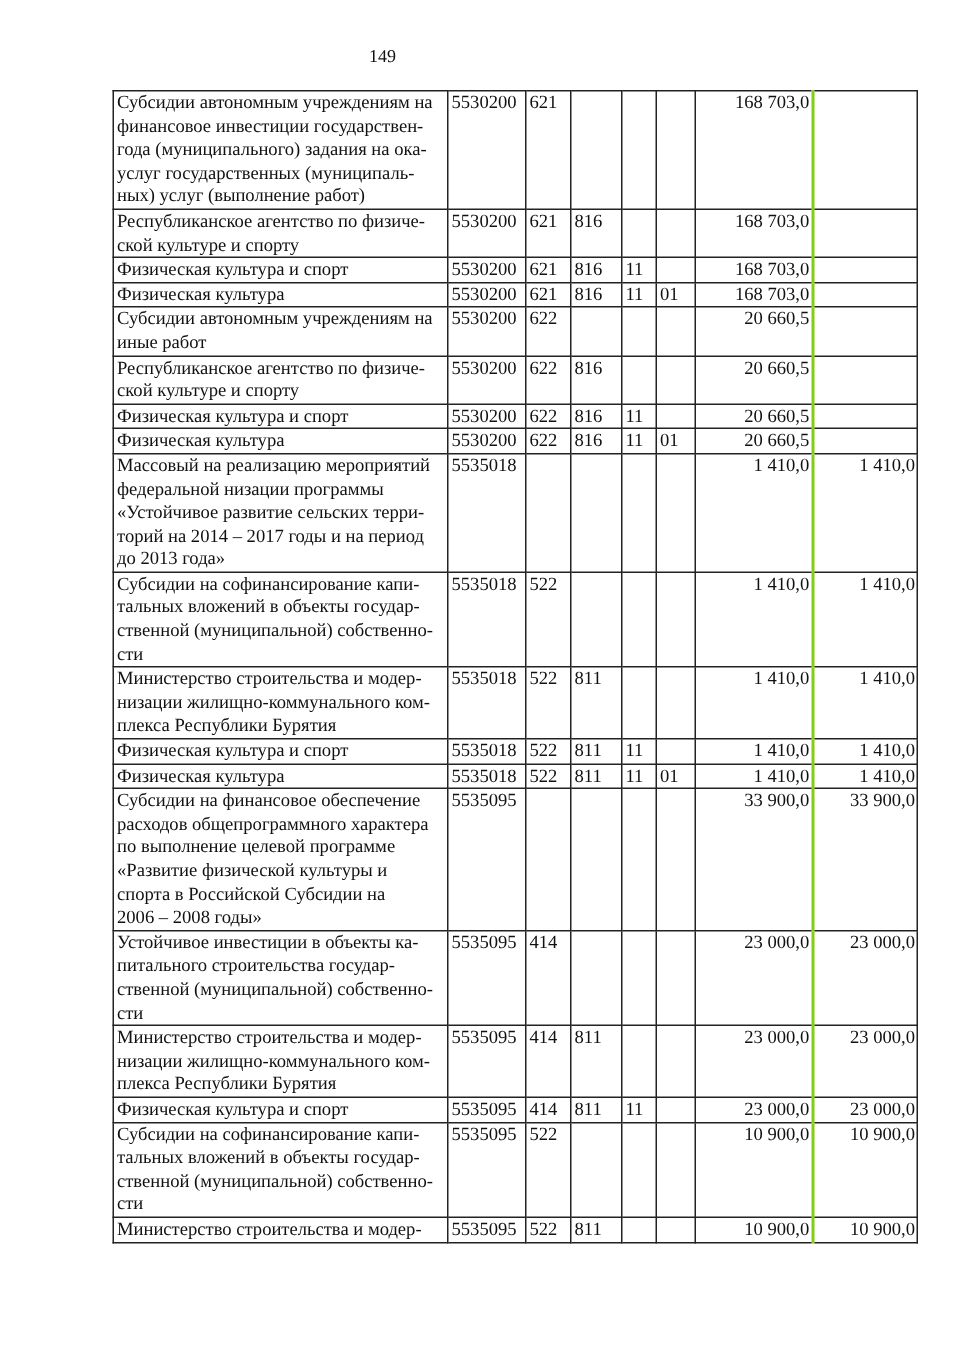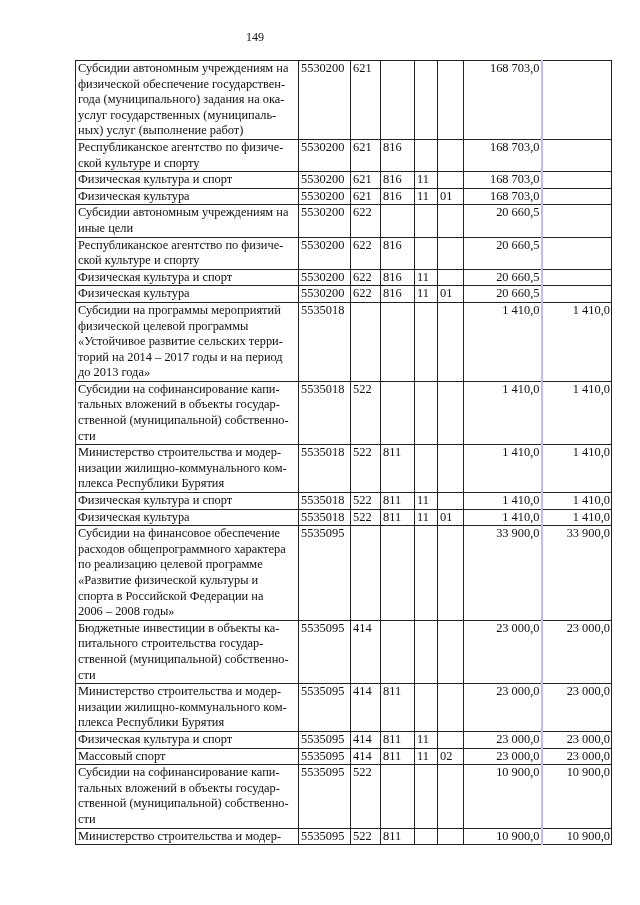--- a/index.html
+++ b/index.html
@@ -7,21 +7,21 @@
          font-family:"Liberation Serif", "DejaVu Serif", serif; color:#111; }
   .page-num { position:absolute; top:30px; left:0; width:510px; text-align:center;
               font-size:12px; }
   table.budget { position:absolute; top:60px; left:75px; border-collapse:collapse;
                  table-layout:fixed; width:536px; font-size:12.4px; line-height:15.6px; }
   table.budget td { border:1px solid #222; padding:0 1px 0 2px; vertical-align:top;
                     overflow:hidden; }
   td.name { text-align:left; }
   td.code { text-align:left; padding-left:3px; }
   td.num { text-align:right; padding-right:1px; }
-  table.budget td.sum { border-right:2px solid #c4b5fd; }
+  table.budget td.sum { border-right:2px solid #84cc16; }
 </style>
 </head>
 <body>
 
 <div class="page-num">149</div>
 
 <table class="budget">
   <colgroup>
     <col style="width:223px">
     <col style="width:52px">
@@ -29,21 +29,21 @@
     <col style="width:34px">
     <col style="width:23px">
     <col style="width:26px">
     <col style="width:78px">
     <col style="width:70px">
   </colgroup>
   <tbody id="tbody">
       <tr>
         <td class="name">
           <div>Субсидии автономным учреждениям на</div>
-          <div>физической обеспечение государствен-</div>
+          <div>финансовое инвестиции государствен-</div>
           <div>года (муниципального) задания на ока-</div>
           <div>услуг государственных (муниципаль-</div>
           <div>ных) услуг (выполнение работ)</div>
         </td>
         <td class="code">5530200</td>
         <td class="code">621</td>
         <td class="code"></td>
         <td class="code"></td>
         <td class="code"></td>
         <td class="num sum">168 703,0</td>
@@ -82,21 +82,21 @@
         <td class="code">621</td>
         <td class="code">816</td>
         <td class="code">11</td>
         <td class="code">01</td>
         <td class="num sum">168 703,0</td>
         <td class="num"></td>
       </tr>
       <tr>
         <td class="name">
           <div>Субсидии автономным учреждениям на</div>
-          <div>иные цели</div>
+          <div>иные работ</div>
         </td>
         <td class="code">5530200</td>
         <td class="code">622</td>
         <td class="code"></td>
         <td class="code"></td>
         <td class="code"></td>
         <td class="num sum">20 660,5</td>
         <td class="num"></td>
       </tr>
       <tr>
@@ -131,22 +131,22 @@
         <td class="code">5530200</td>
         <td class="code">622</td>
         <td class="code">816</td>
         <td class="code">11</td>
         <td class="code">01</td>
         <td class="num sum">20 660,5</td>
         <td class="num"></td>
       </tr>
       <tr>
         <td class="name">
-          <div>Субсидии на программы мероприятий</div>
-          <div>физической целевой программы</div>
+          <div>Массовый на реализацию мероприятий</div>
+          <div>федеральной низации программы</div>
           <div>«Устойчивое развитие сельских терри-</div>
           <div>торий на 2014 – 2017 годы и на период</div>
           <div>до 2013 года»</div>
         </td>
         <td class="code">5535018</td>
         <td class="code"></td>
         <td class="code"></td>
         <td class="code"></td>
         <td class="code"></td>
         <td class="num sum">1 410,0</td>
@@ -202,36 +202,36 @@
         <td class="code">811</td>
         <td class="code">11</td>
         <td class="code">01</td>
         <td class="num sum">1 410,0</td>
         <td class="num">1 410,0</td>
       </tr>
       <tr>
         <td class="name">
           <div>Субсидии на финансовое обеспечение</div>
           <div>расходов общепрограммного характера</div>
-          <div>по реализацию целевой программе</div>
+          <div>по выполнение целевой программе</div>
           <div>«Развитие физической культуры и</div>
-          <div>спорта в Российской Федерации на</div>
+          <div>спорта в Российской Субсидии на</div>
           <div>2006 – 2008 годы»</div>
         </td>
         <td class="code">5535095</td>
         <td class="code"></td>
         <td class="code"></td>
         <td class="code"></td>
         <td class="code"></td>
         <td class="num sum">33 900,0</td>
         <td class="num">33 900,0</td>
       </tr>
       <tr>
         <td class="name">
-          <div>Бюджетные инвестиции в объекты ка-</div>
+          <div>Устойчивое инвестиции в объекты ка-</div>
           <div>питального строительства государ-</div>
           <div>ственной (муниципальной) собственно-</div>
           <div>сти</div>
         </td>
         <td class="code">5535095</td>
         <td class="code">414</td>
         <td class="code"></td>
         <td class="code"></td>
         <td class="code"></td>
         <td class="num sum">23 000,0</td>
@@ -253,32 +253,20 @@
       </tr>
       <tr>
         <td class="name">
           <div>Физическая культура и спорт</div>
         </td>
         <td class="code">5535095</td>
         <td class="code">414</td>
         <td class="code">811</td>
         <td class="code">11</td>
         <td class="code"></td>
-        <td class="num sum">23 000,0</td>
-        <td class="num">23 000,0</td>
-      </tr>
-      <tr>
-        <td class="name">
-          <div>Массовый спорт</div>
-        </td>
-        <td class="code">5535095</td>
-        <td class="code">414</td>
-        <td class="code">811</td>
-        <td class="code">11</td>
-        <td class="code">02</td>
         <td class="num sum">23 000,0</td>
         <td class="num">23 000,0</td>
       </tr>
       <tr>
         <td class="name">
           <div>Субсидии на софинансирование капи-</div>
           <div>тальных вложений в объекты государ-</div>
           <div>ственной (муниципальной) собственно-</div>
           <div>сти</div>
         </td>

